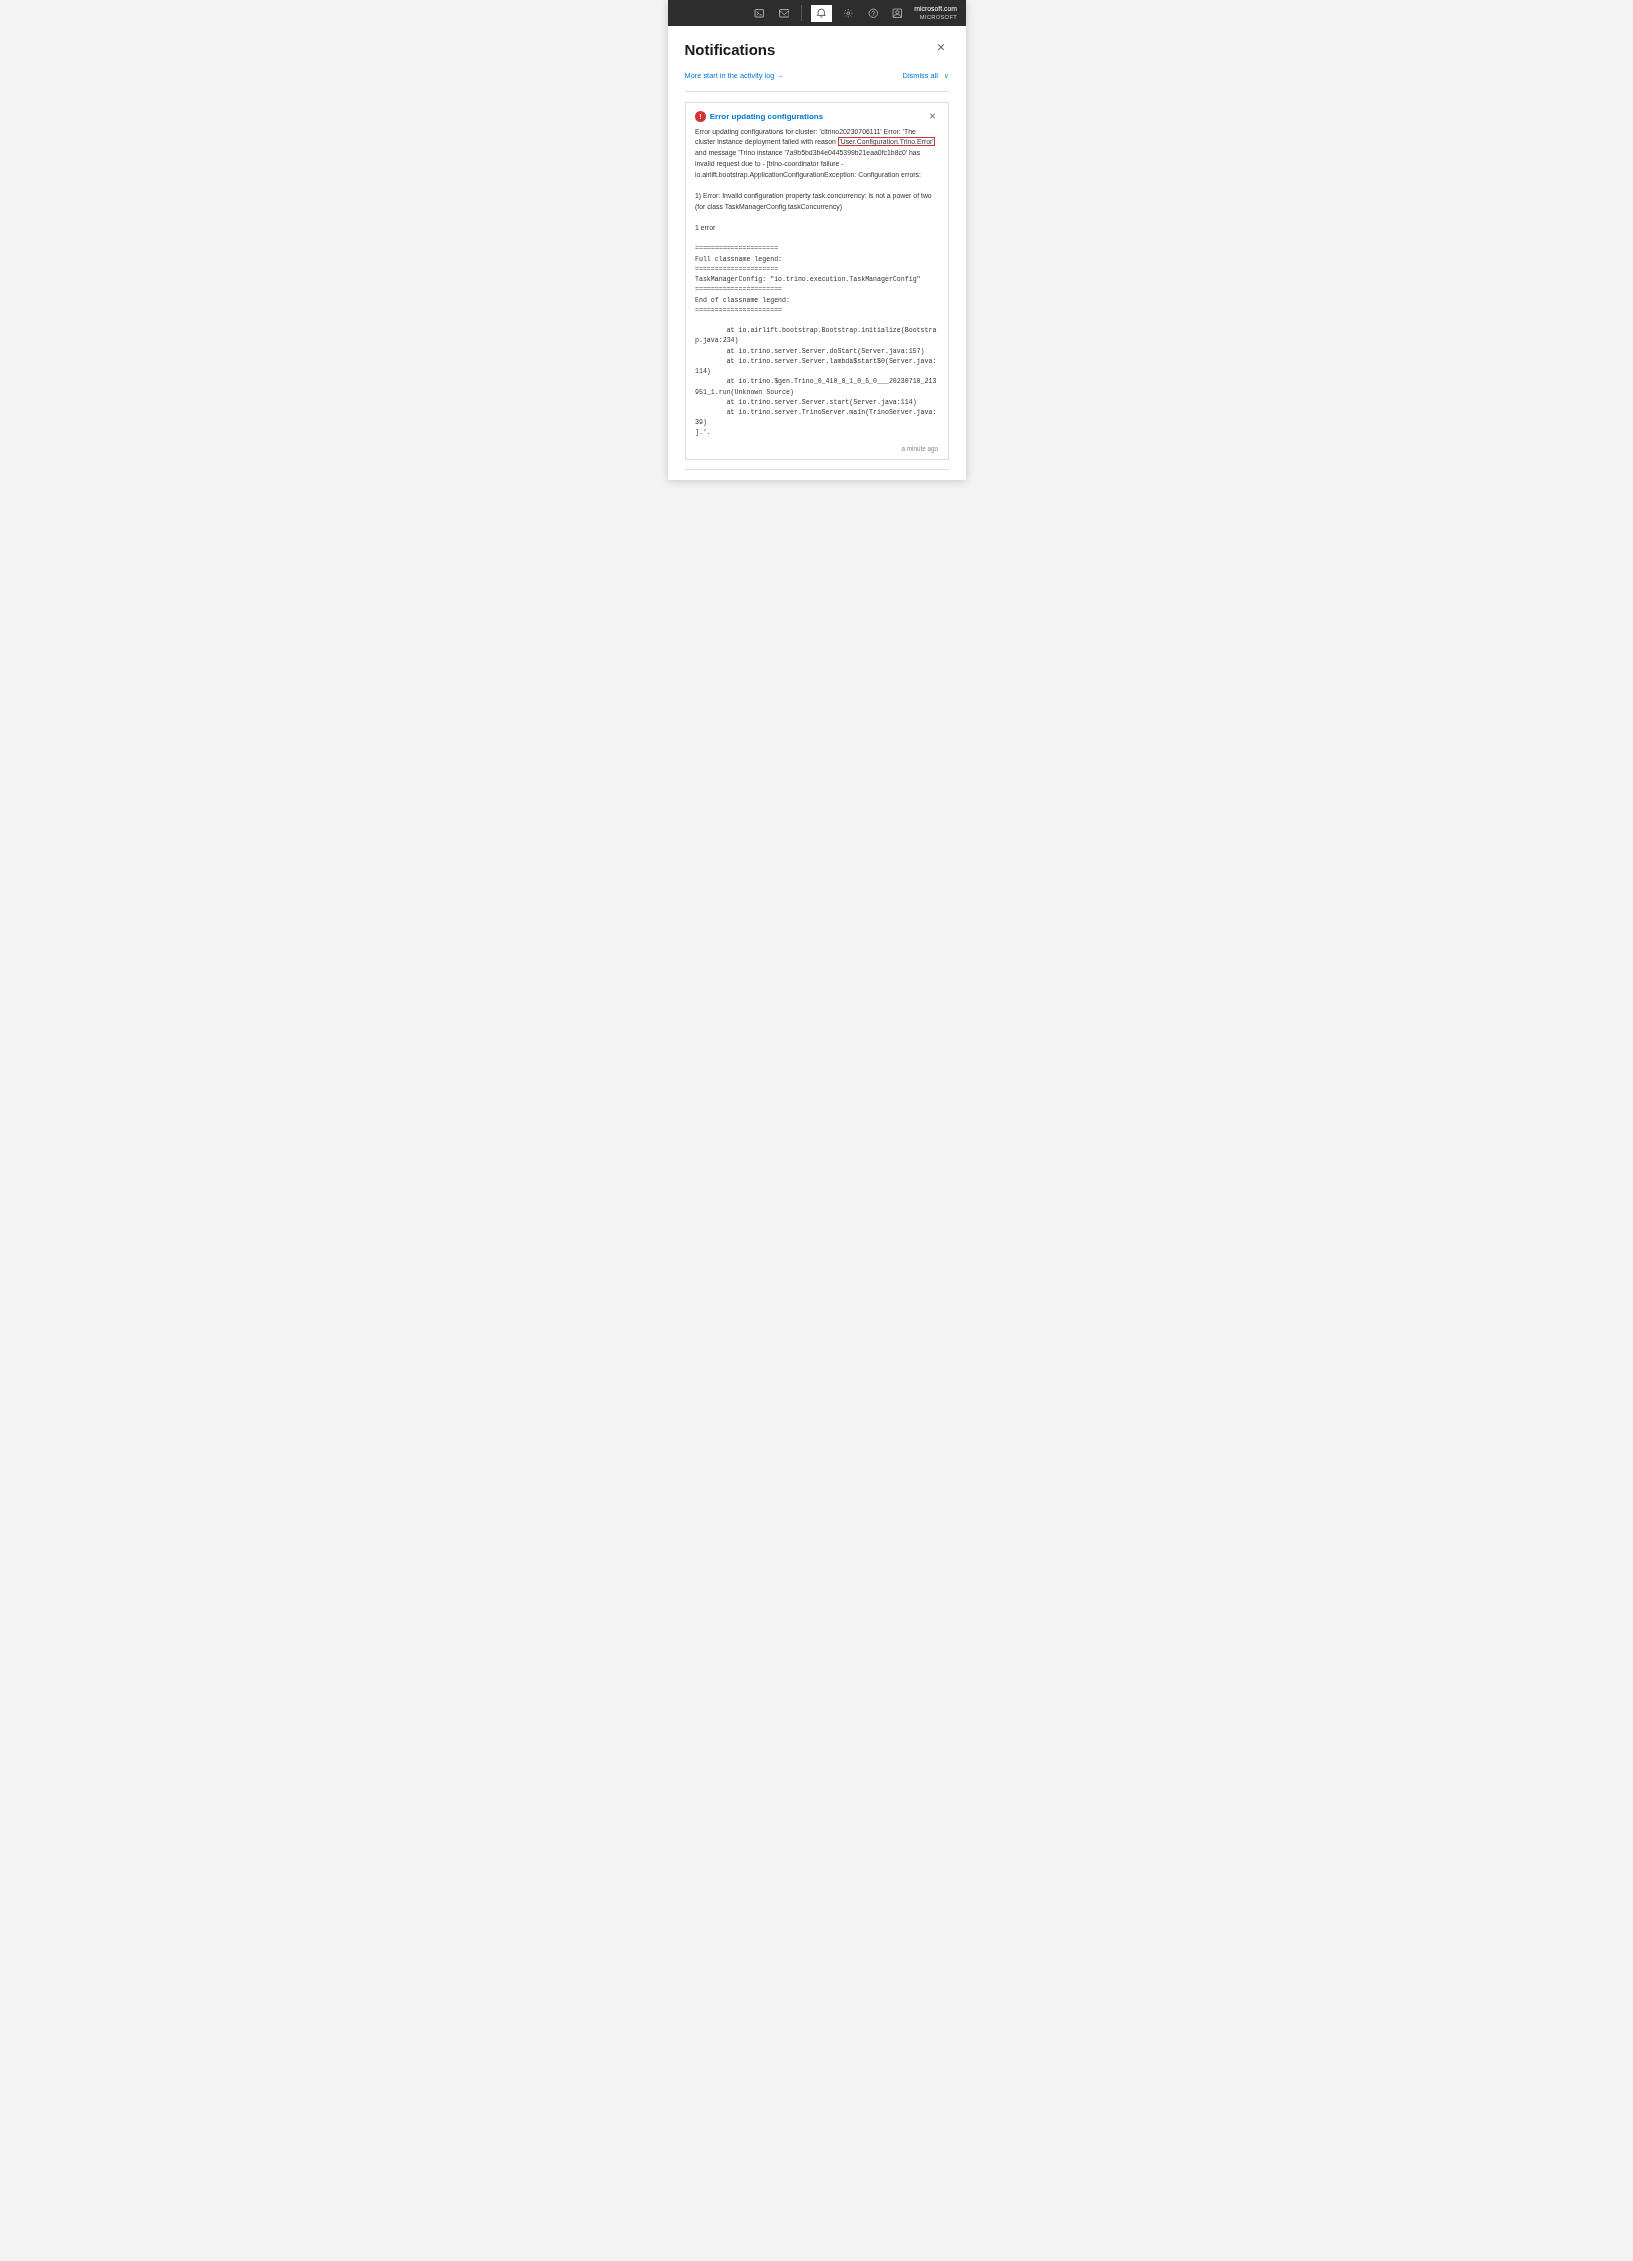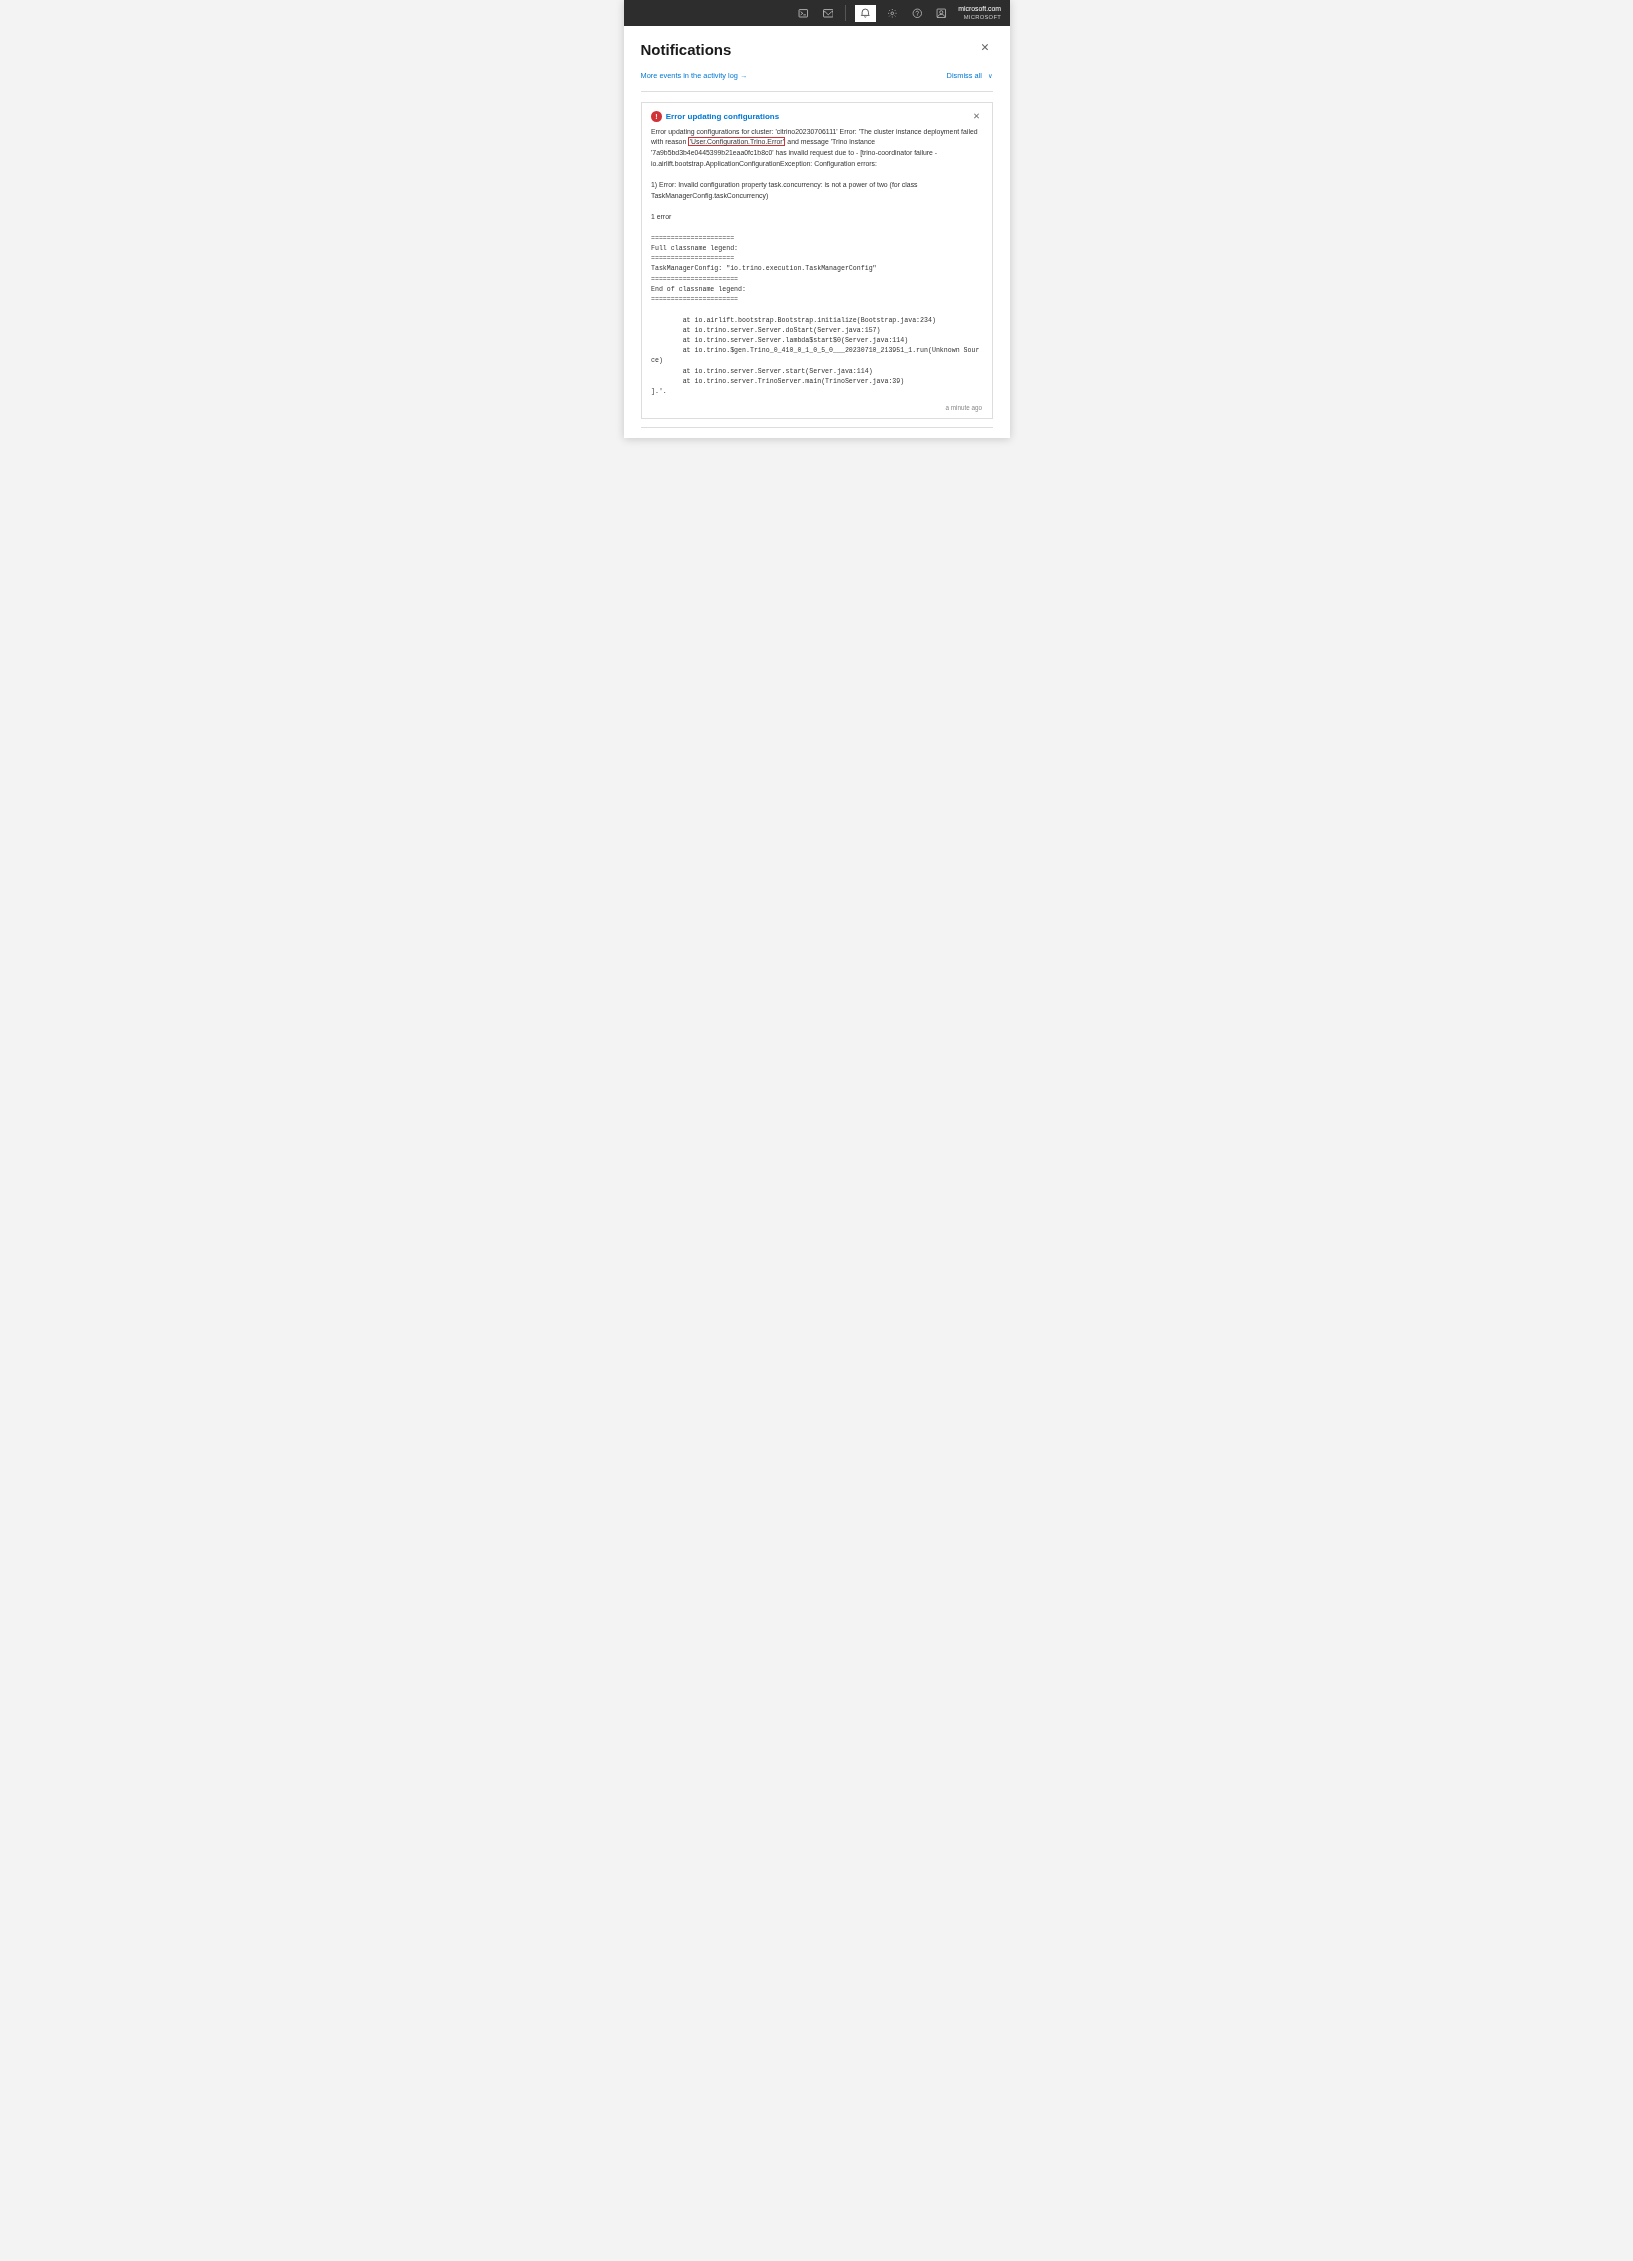--- a/index.html
+++ b/index.html
@@ -5,21 +5,21 @@
     * { box-sizing: border-box; margin: 0; padding: 0; }
     body {
       font-family: 'Segoe UI', -apple-system, BlinkMacSystemFont, sans-serif;
       background: #f3f3f3;
       display: flex;
       justify-content: center;
       align-items: flex-start;
       min-height: 100vh;
     }
     .app-container {
-      width: 386px;
+      width: 298px;
       background: #fff;
       box-shadow: 0 1.1px 8.4px rgba(0,0,0,0.18);
       display: flex;
       flex-direction: column;
     }
     
     .top-nav {
       background: #2d2d2d;
       display: flex;
       align-items: center;
@@ -242,21 +242,21 @@
     </div>
   </div>
 
   <div class="panel">
     <div class="panel-header">
       <h1 class="panel-title">Notifications</h1>
       <button class="close-btn">✕</button>
     </div>
 
     <div class="panel-actions">
-      <a class="activity-log-link">More events in the activity log →</a>
+      <a class="activity-log-link">More start in the activity log →</a>
       <div class="dismiss-all">
         <span>Dismiss all</span>
         <span class="dismiss-chevron">∨</span>
       </div>
     </div>
 
     <div class="divider"></div>
 
     <div class="notification-card">
       <div class="notification-card-header">

